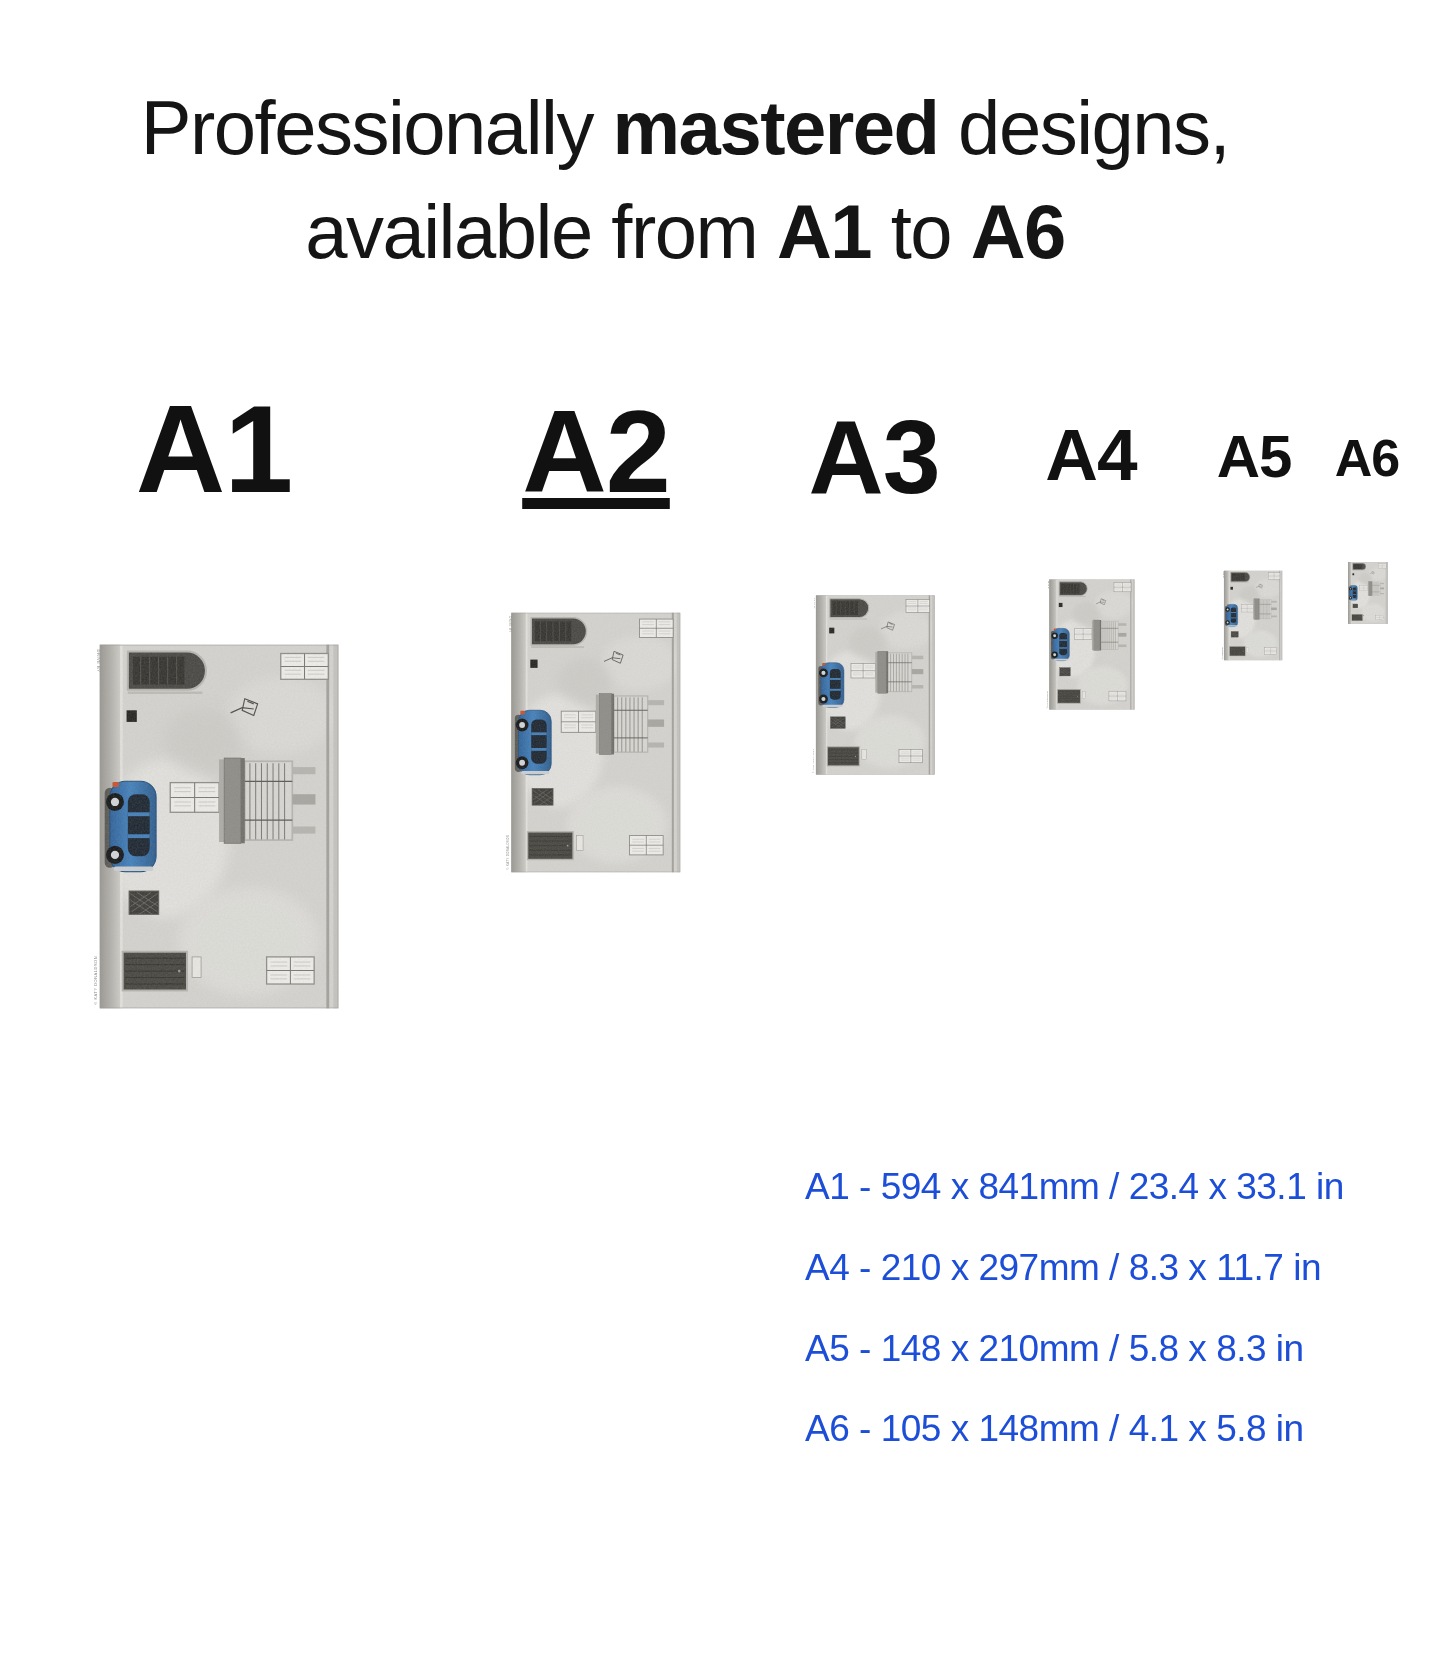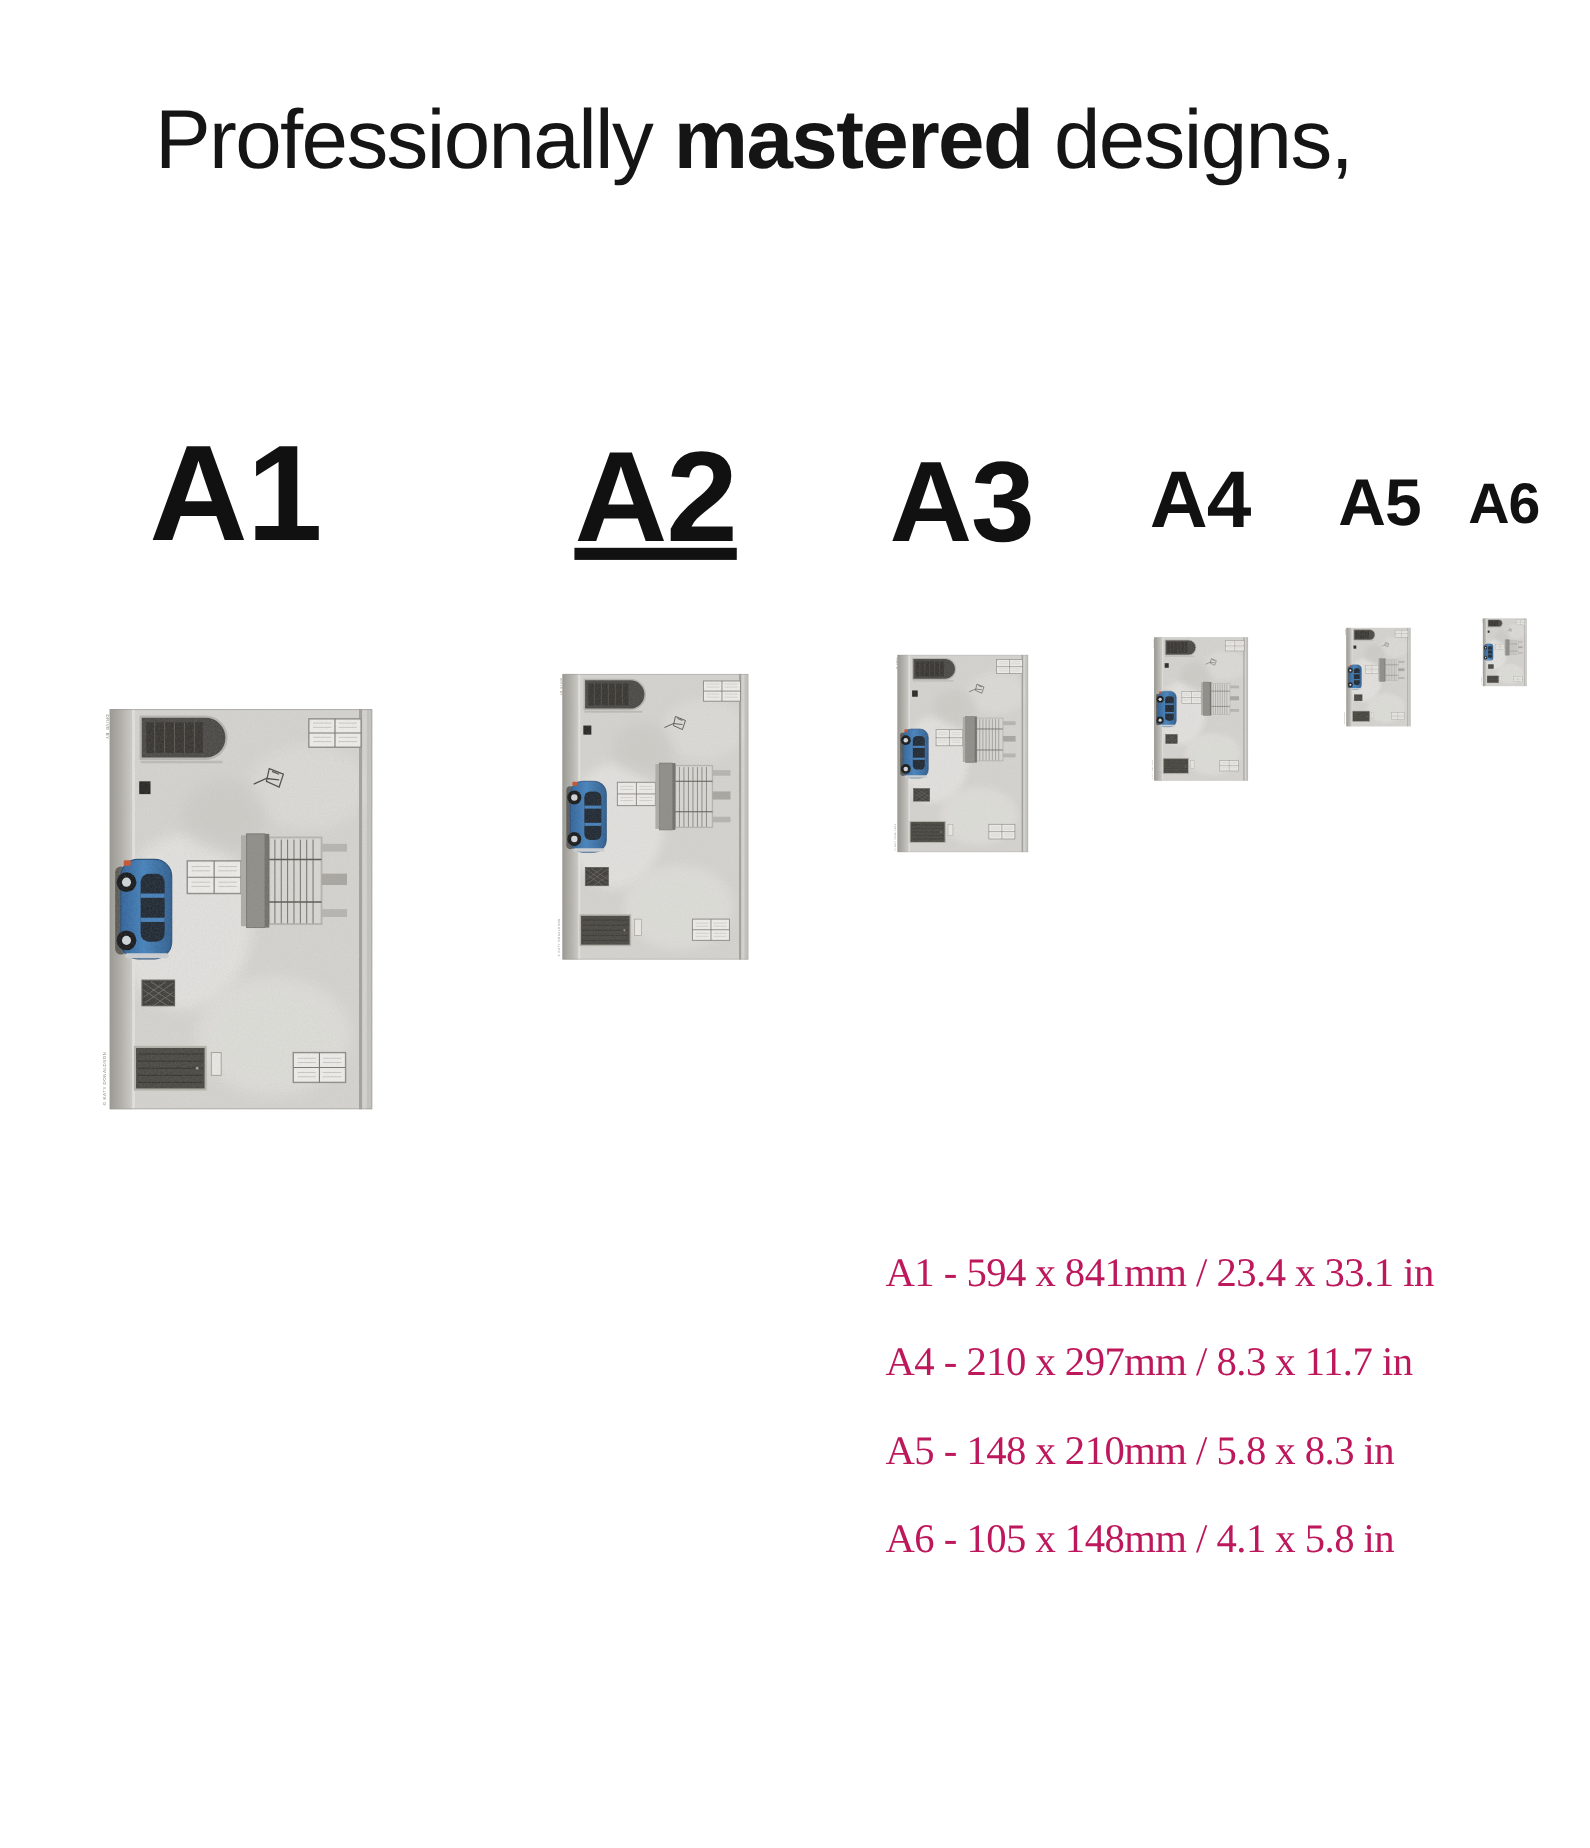--- a/index.html
+++ b/index.html
@@ -35,22 +35,22 @@
   .poster{position:absolute;margin:0;padding:0;}
   .poster svg{display:block;width:100%;height:100%;}
   #poster-a1{left:88px; top:638px; width:257px;height:377px;}
   #poster-a2{left:503px;top:608px; width:182px;height:269px;}
   #poster-a3{left:810px;top:592px; width:128px;height:186px;}
   #poster-a4{left:1045px;top:577px;width:92px; height:135px;}
   #poster-a5{left:1221px;top:569px;width:63px; height:93px;}
   #poster-a6{left:1346px;top:561px;width:43px; height:64px;}
   
   .size-list{
-    position:absolute;left:805px;top:1118px;width:620px;
-    font-size:37px;letter-spacing:-0.5px;color:#be185d;font-family:Liberation Serif, serif;
+    position:absolute;left:805px;top:1147px;width:620px;
+    font-size:37px;letter-spacing:-0.5px;color:#1d4ed8;
   }
   .size-row{line-height:80.8px;white-space:nowrap;}
   .defs-holder{position:absolute;width:0;height:0;overflow:hidden;}
 </style>
 </head>
 <body>
 
 <div class="page">
 
   <svg class="defs-holder" xmlns="http://www.w3.org/2000/svg" xmlns:xlink="http://www.w3.org/1999/xlink" aria-hidden="true">
@@ -167,20 +167,21 @@
         </g>
 
         <text transform="translate(6.7 9) rotate(90)" font-size="3.1" letter-spacing="0.4" fill="#8b8b87" font-family="Liberation Sans, DejaVu Sans, sans-serif">DRIVE BY</text>
         <text transform="translate(6.7 284) rotate(-90)" font-size="3.1" letter-spacing="0.4" fill="#8b8b87" font-family="Liberation Sans, DejaVu Sans, sans-serif">© KATY DONALDSON</text>
       </g>
     </defs>
   </svg>
 
   <header class="title">
     <div><span>Professionally </span><strong>mastered</strong><span> designs,</span></div>
+    <div><span>available from </span><strong>A1</strong><span> to </span><strong>A6</strong></div>
   </header>
 
   <div class="size-label" id="lbl-a1">A1</div>
   <div class="size-label" id="lbl-a2">A2</div>
   <div class="size-label" id="lbl-a3">A3</div>
   <div class="size-label" id="lbl-a4">A4</div>
   <div class="size-label" id="lbl-a5">A5</div>
   <div class="size-label" id="lbl-a6">A6</div>
 
   <figure class="poster" id="poster-a1">

